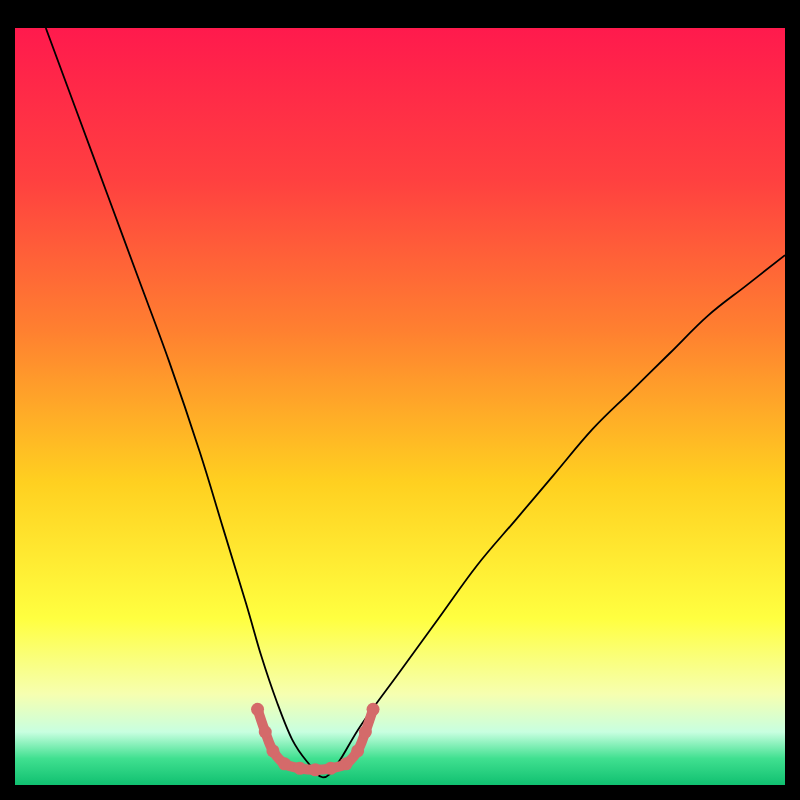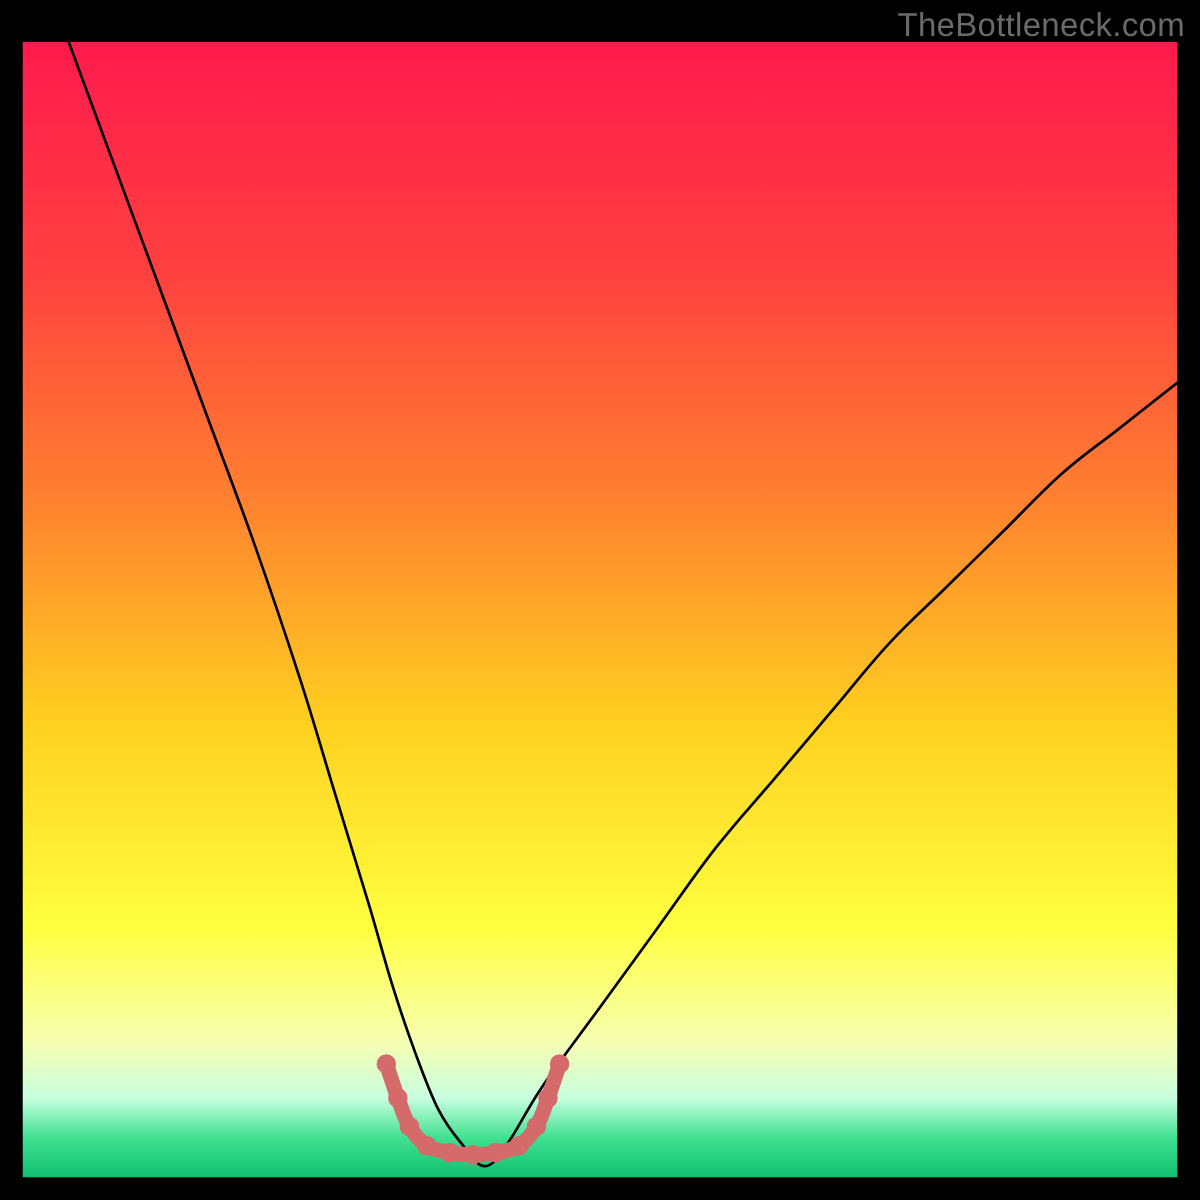--- a/index.html
+++ b/index.html
@@ -38,21 +38,20 @@
     display: block;
     width: 100%;
     height: 100%;
   }
 </style>
 </head>
 <body>
 
 <div class="frame">
 
-  <div class="watermark">TheBottleneck.com</div>
 
   <div class="plot-area">
     <svg viewBox="0 0 770 757" preserveAspectRatio="none">
       <defs>
         <linearGradient id="bg-grad" x1="0" y1="0" x2="0" y2="1">
             <stop offset="0%" stop-color="#ff1a4d"></stop>
             <stop offset="20%" stop-color="#ff4040"></stop>
             <stop offset="40%" stop-color="#ff8030"></stop>
             <stop offset="60%" stop-color="#ffd020"></stop>
             <stop offset="78%" stop-color="#ffff40"></stop>

